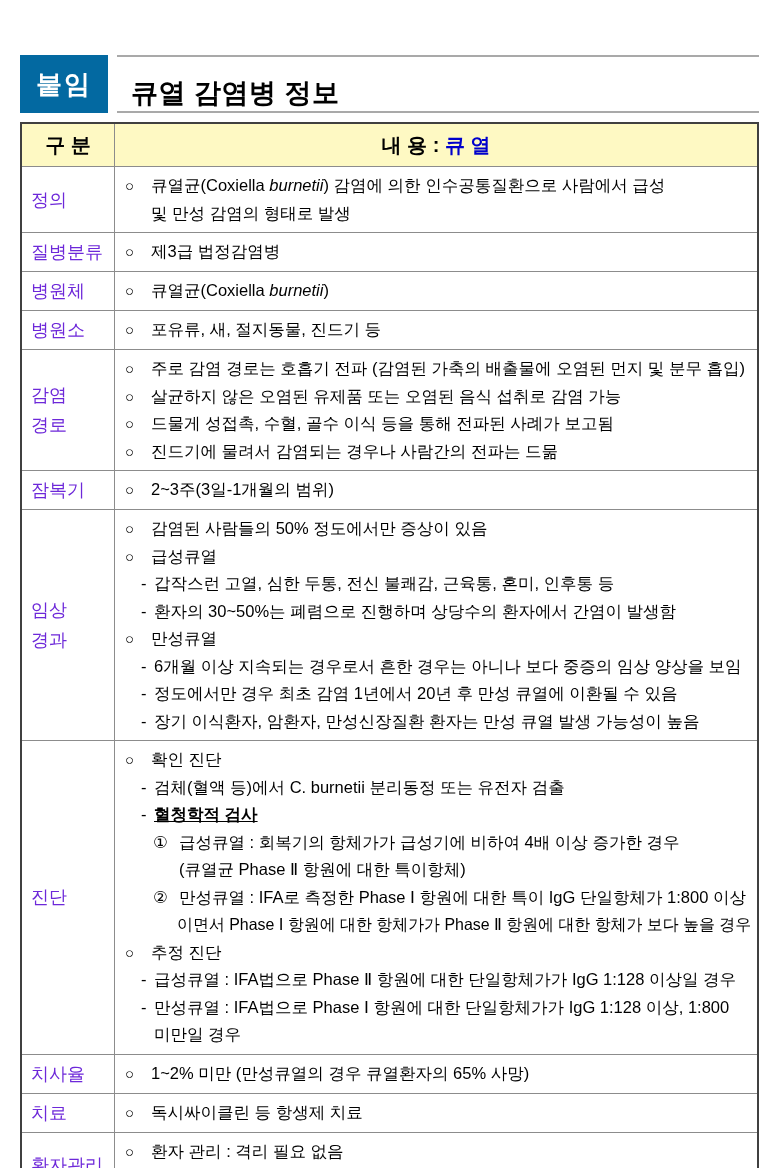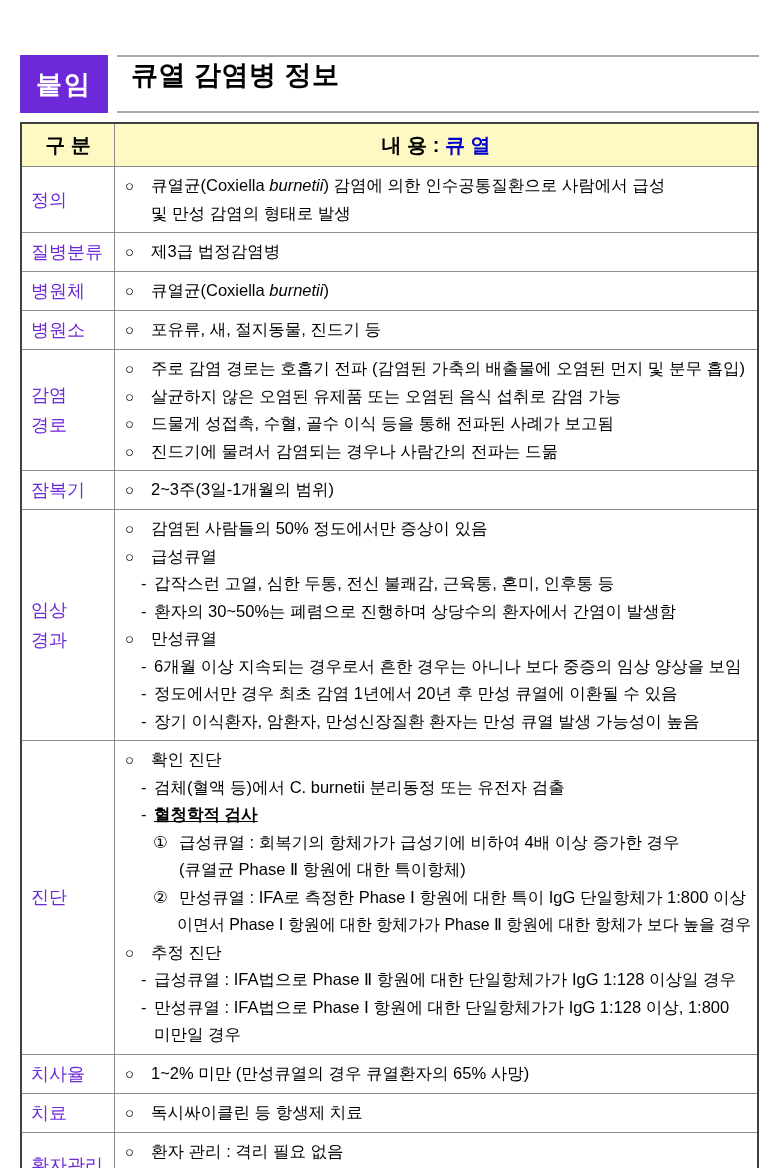--- a/index.html
+++ b/index.html
@@ -30,21 +30,21 @@
     align-items:center;
     justify-content:center;
     letter-spacing:2px;
   }
   .titlewrap{
     flex:1;
     margin-left:9px;
     border-top:2px solid #a9a9a9;
     border-bottom:2px solid #a9a9a9;
     display:flex;
-    align-items:flex-start;
+    align-items:flex-end;
     padding-left:14px;
   }
   .title{
     font-size:27px;
     font-weight:bold;
     letter-spacing:0.5px;
     color:#000;
   }
 
   
@@ -103,21 +103,21 @@
   .cont.lv2{padding-left:54px;}
   .bu{font-weight:bold;text-decoration:underline;text-align:center;}
   i{font-style:italic;}
 </style>
 </head>
 <body>
 
 <div class="page">
 
   <div class="hdr">
-    <div class="badge" style="background: #6d28d9;">붙임</div>
+    <div class="badge" style="background: #0369a1;">붙임</div>
     <div class="titlewrap">
       <span class="title">큐열 감염병 정보</span>
     </div>
   </div>
 
   <table class="info">
     <thead>
       <tr>
         <th class="h-col1">구 분</th>
         <th class="h-col2"><span>내 용 : </span><span class="disease" style="color: rgb(0, 0, 204);">큐 열</span></th>

